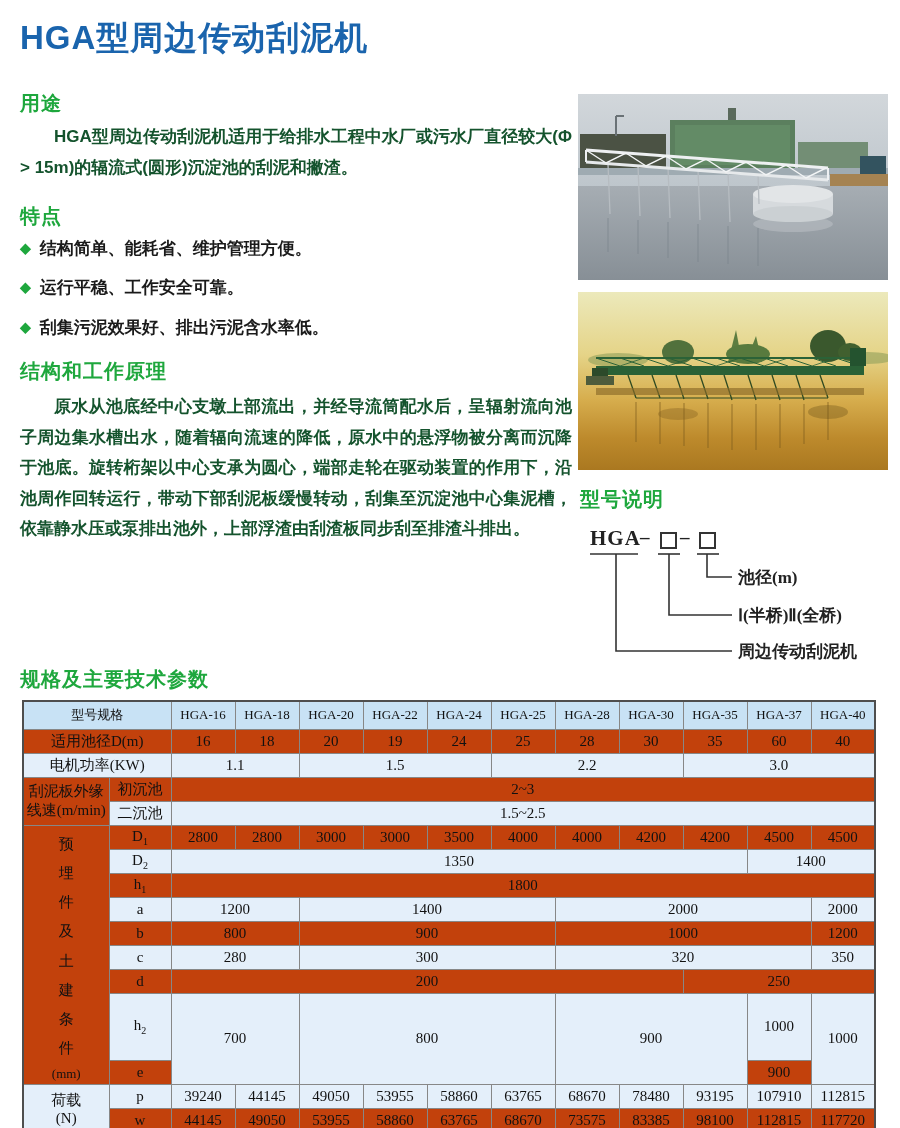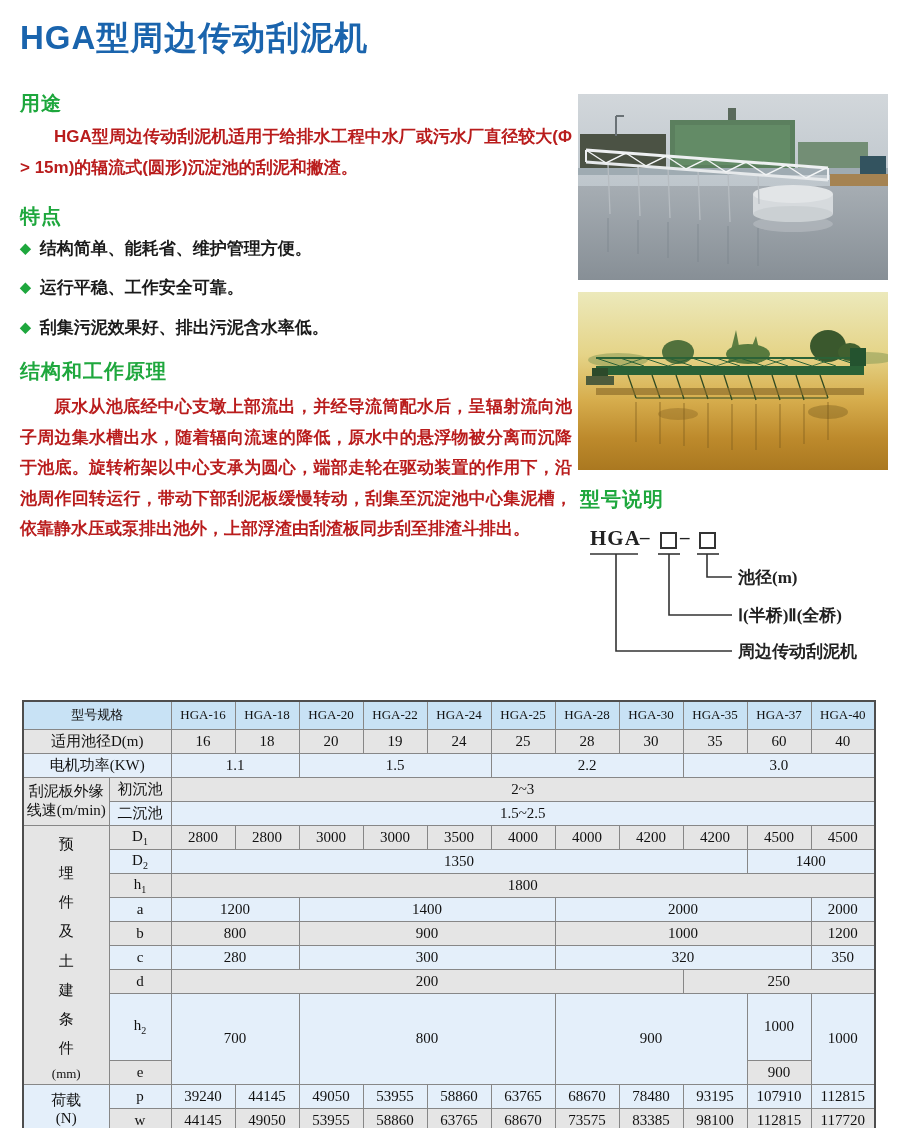--- a/index.html
+++ b/index.html
@@ -15,21 +15,21 @@
 
   .page-title{position:absolute;left:20px;top:16px;font-size:33px;font-weight:bold;color:var(--title-blue);letter-spacing:1px;}
 
   .green-h{position:absolute;font-size:20px;font-weight:bold;color:var(--heading-green);letter-spacing:1px;}
   .h-yongtu{left:20px;top:90px;}
   .h-tedian{left:20px;top:203px;}
   .h-jiegou{left:20px;top:358px;}
   .h-xinghao{left:580px;top:486px;}
   .h-guige{left:20px;top:666px;}
 
-  .body-text{font-size:17px;font-weight:600;line-height:1.8;text-align:justify;color:#b91c1c;}
+  .body-text{font-size:17px;font-weight:600;line-height:1.8;text-align:justify;color:#14532d;}
   .yongtu-body{position:absolute;left:20px;top:122px;width:552px;text-indent:2em;}
   .jiegou-body{position:absolute;left:20px;top:392px;width:552px;}
   .jiegou-body p{text-indent:2em;margin:0;}
 
   .bullet-list{position:absolute;left:20px;top:236px;width:552px;list-style:none;}
   .bullet-list li{font-size:17px;font-weight:600;line-height:1.55;margin-bottom:13px;}
   .diamond{color:var(--bullet-green);font-size:14px;margin-right:9px;vertical-align:1px;}
 
   .photo{position:absolute;left:578px;width:310px;display:block;}
   .photo1{top:94px;height:186px;}
@@ -50,21 +50,21 @@
   .dg-lab2{top:84px;}
   .dg-lab3{top:120px;}
 
   
   .spec-table{position:absolute;left:22px;top:700px;border-collapse:collapse;table-layout:fixed;width:854px;
     font-family:"Liberation Serif",serif;font-size:15px;color:#111;}
   .spec-table td{border:1px solid #878787;text-align:center;vertical-align:middle;padding:0 1px;height:24px;overflow:hidden;}
   .spec-table{border:2px solid #4e4e4e;}
   .spec-table tr.hd td{background:var(--table-header-bg);font-size:13px;height:28px;}
   .spec-table tr.b td{background:var(--table-row-blue);}
-  .spec-table tr.w td{background:#e5e5e5;}
+  .spec-table tr.w td{background:#c2410c;}
   .spec-table td.w{background:#ffffff;}
   .spec-table td.lbl{font-size:15px;}
   .spec-table sub{font-size:10px;}
   .spec-table .vlab .stack{width:17px;margin:4px auto 0;word-break:break-all;line-height:1.95;font-size:15px;}
   .spec-table .vlab .unit{font-size:13px;line-height:1.6;}
 </style>
 </head>
 <body>
 
 <div id="page">
@@ -182,20 +182,21 @@
     <span class="dg-abs dg-hga">HGA</span>
     <span class="dg-abs dg-dash1">–</span>
     <span class="dg-box dg-box1"></span>
     <span class="dg-abs dg-dash2">–</span>
     <span class="dg-box dg-box2"></span>
     <span class="dg-abs dg-lab dg-lab1">池径(m)</span>
     <span class="dg-abs dg-lab dg-lab2">Ⅰ(半桥)Ⅱ(全桥)</span>
     <span class="dg-abs dg-lab dg-lab3">周边传动刮泥机</span>
   </div>
 
+  <div class="green-h h-guige">规格及主要技术参数</div>
   <table class="spec-table">
     <colgroup>
       <col style="width:86px">
         <col style="width:62px">
       <col style="width:64px">
         <col style="width:64px">
         <col style="width:64px">
         <col style="width:64px">
       <col style="width:64px">
         <col style="width:64px">

